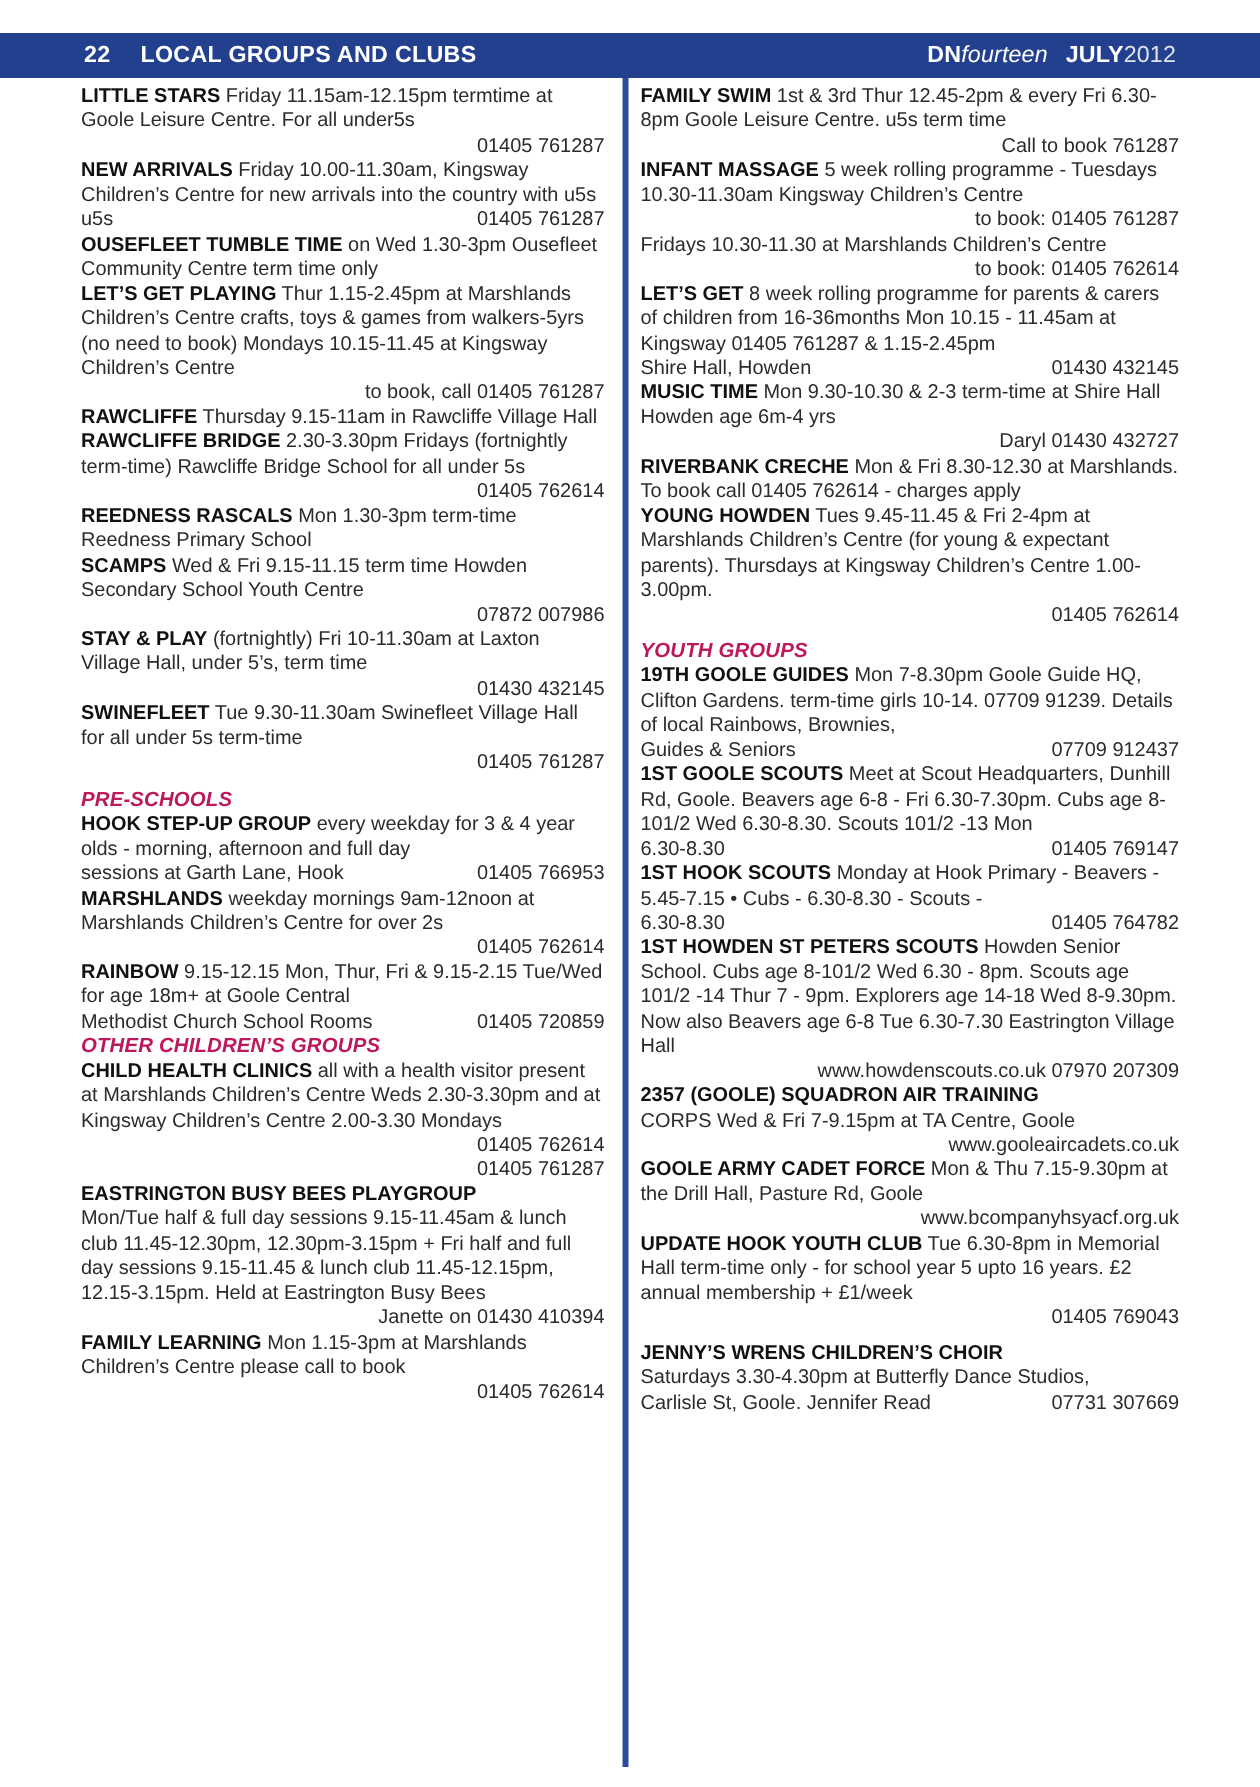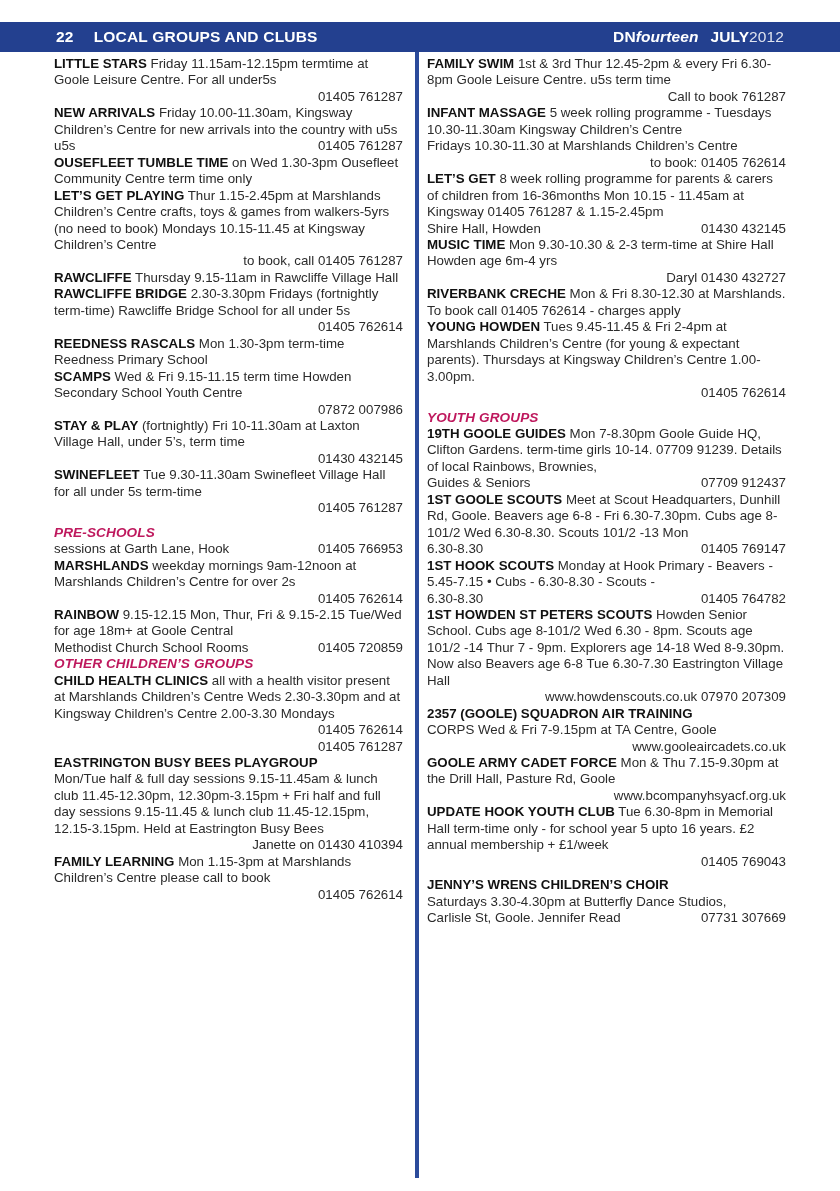--- a/index.html
+++ b/index.html
@@ -44,21 +44,21 @@
     letter-spacing: 0.2px;
     white-space: nowrap;
   }
   .mast-left .pageno { margin-right: 20px; }
   .mast-right {
     font-size: 15.5px;
     white-space: nowrap;
     letter-spacing: 0.1px;
   }
   .mast-right .dn { font-weight: bold; }
-  .mast-right .fourteen { font-style: italic; font-weight: bold; }
+  .mast-right .fourteen { font-style: italic; font-weight: normal; }
   .mast-right .july { font-weight: bold; margin-left: 12px; }
   .mast-right .year { font-weight: normal; color: #dfe3ee; }
 
   
   .columns {
     position: absolute;
     left: 0; top: 56px;
     width: 840px;
     height: 1120px;
   }
@@ -157,20 +157,21 @@
       <p class="entry"><span class="ttl">REEDNESS RASCALS</span><span> Mon 1.30-3pm term-time Reedness Primary School</span></p>
 
       <p class="entry"><span class="ttl">SCAMPS</span><span> Wed &amp; Fri 9.15-11.15 term time Howden Secondary School Youth Centre</span><span class="tel">07872 007986</span></p>
 
       <p class="entry"><span class="ttl">STAY &amp; PLAY</span><span> (fortnightly) Fri 10-11.30am at Laxton Village Hall, under 5’s, term time</span><span class="tel">01430 432145</span></p>
 
       <p class="entry"><span class="ttl">SWINEFLEET</span><span> Tue 9.30-11.30am Swinefleet Village Hall for all under 5s term-time</span><span class="tel">01405 761287</span></p>
 
       <p class="section-head">PRE-SCHOOLS</p>
 
+      <p class="entry"><span class="ttl">HOOK STEP-UP GROUP</span><span> every weekday for 3 &amp; 4 year olds - morning, afternoon and full day</span></p>
       <p class="entry telline">
           <span>sessions at Garth Lane, Hook</span>
           <span>01405 766953</span>
         </p>
 
       <p class="entry"><span class="ttl">MARSHLANDS</span><span> weekday mornings 9am-12noon at Marshlands Children’s Centre for over 2s</span><span class="tel">01405 762614</span></p>
 
       <p class="entry"><span class="ttl">RAINBOW</span><span> 9.15-12.15 Mon, Thur, Fri &amp; 9.15-2.15 Tue/Wed for age 18m+ at Goole Central</span></p>
       <p class="entry telline">
           <span>Methodist Church School Rooms</span>
@@ -184,21 +185,21 @@
       <p class="entry"><span class="ttl" style="display:block">EASTRINGTON BUSY BEES PLAYGROUP</span><span>Mon/Tue half &amp; full day sessions 9.15-11.45am &amp; lunch club 11.45-12.30pm, 12.30pm-3.15pm + Fri half and full day sessions 9.15-11.45 &amp; lunch club 11.45-12.15pm, 12.15-3.15pm. Held at Eastrington Busy Bees</span><span class="tel">Janette on 01430 410394</span></p>
 
       <p class="entry"><span class="ttl">FAMILY LEARNING</span><span> Mon 1.15-3pm at Marshlands Children’s Centre please call to book</span><span class="tel">01405 762614</span></p>
 
     </div>
 
     <div class="col col-right">
 
       <p class="entry"><span class="ttl">FAMILY SWIM</span><span> 1st &amp; 3rd Thur 12.45-2pm &amp; every Fri 6.30-8pm Goole Leisure Centre. u5s term time</span><span class="tel">Call to book 761287</span></p>
 
-      <p class="entry"><span class="ttl">INFANT MASSAGE</span><span> 5 week rolling programme - Tuesdays 10.30-11.30am Kingsway Children’s Centre</span><span style="display:block">Fridays 10.30-11.30 at Marshlands Children’s Centre</span><span class="tel">to book: 01405 762614</span></p>
+      <p class="entry"><span class="ttl">INFANT MASSAGE</span><span> 5 week rolling programme - Tuesdays 10.30-11.30am Kingsway Children’s Centre</span><span class="tel">to book: 01405 761287</span><span style="display:block">Fridays 10.30-11.30 at Marshlands Children’s Centre</span><span class="tel">to book: 01405 762614</span></p>
 
       <p class="entry"><span class="ttl">LET’S GET</span><span> 8 week rolling programme for parents &amp; carers of children from 16-36months Mon 10.15 - 11.45am at Kingsway 01405 761287 &amp; 1.15-2.45pm</span></p>
       <p class="entry telline">
           <span>Shire Hall, Howden</span>
           <span>01430 432145</span>
         </p>
 
       <p class="entry"><span class="ttl">MUSIC TIME</span><span> Mon 9.30-10.30 &amp; 2-3 term-time at Shire Hall Howden age 6m-4 yrs</span><span class="tel">Daryl 01430 432727</span></p>
 
       <p class="entry"><span class="ttl">RIVERBANK CRECHE</span><span> Mon &amp; Fri 8.30-12.30  at Marshlands.</span><span style="display:block">To book call 01405 762614 - charges apply</span></p>

